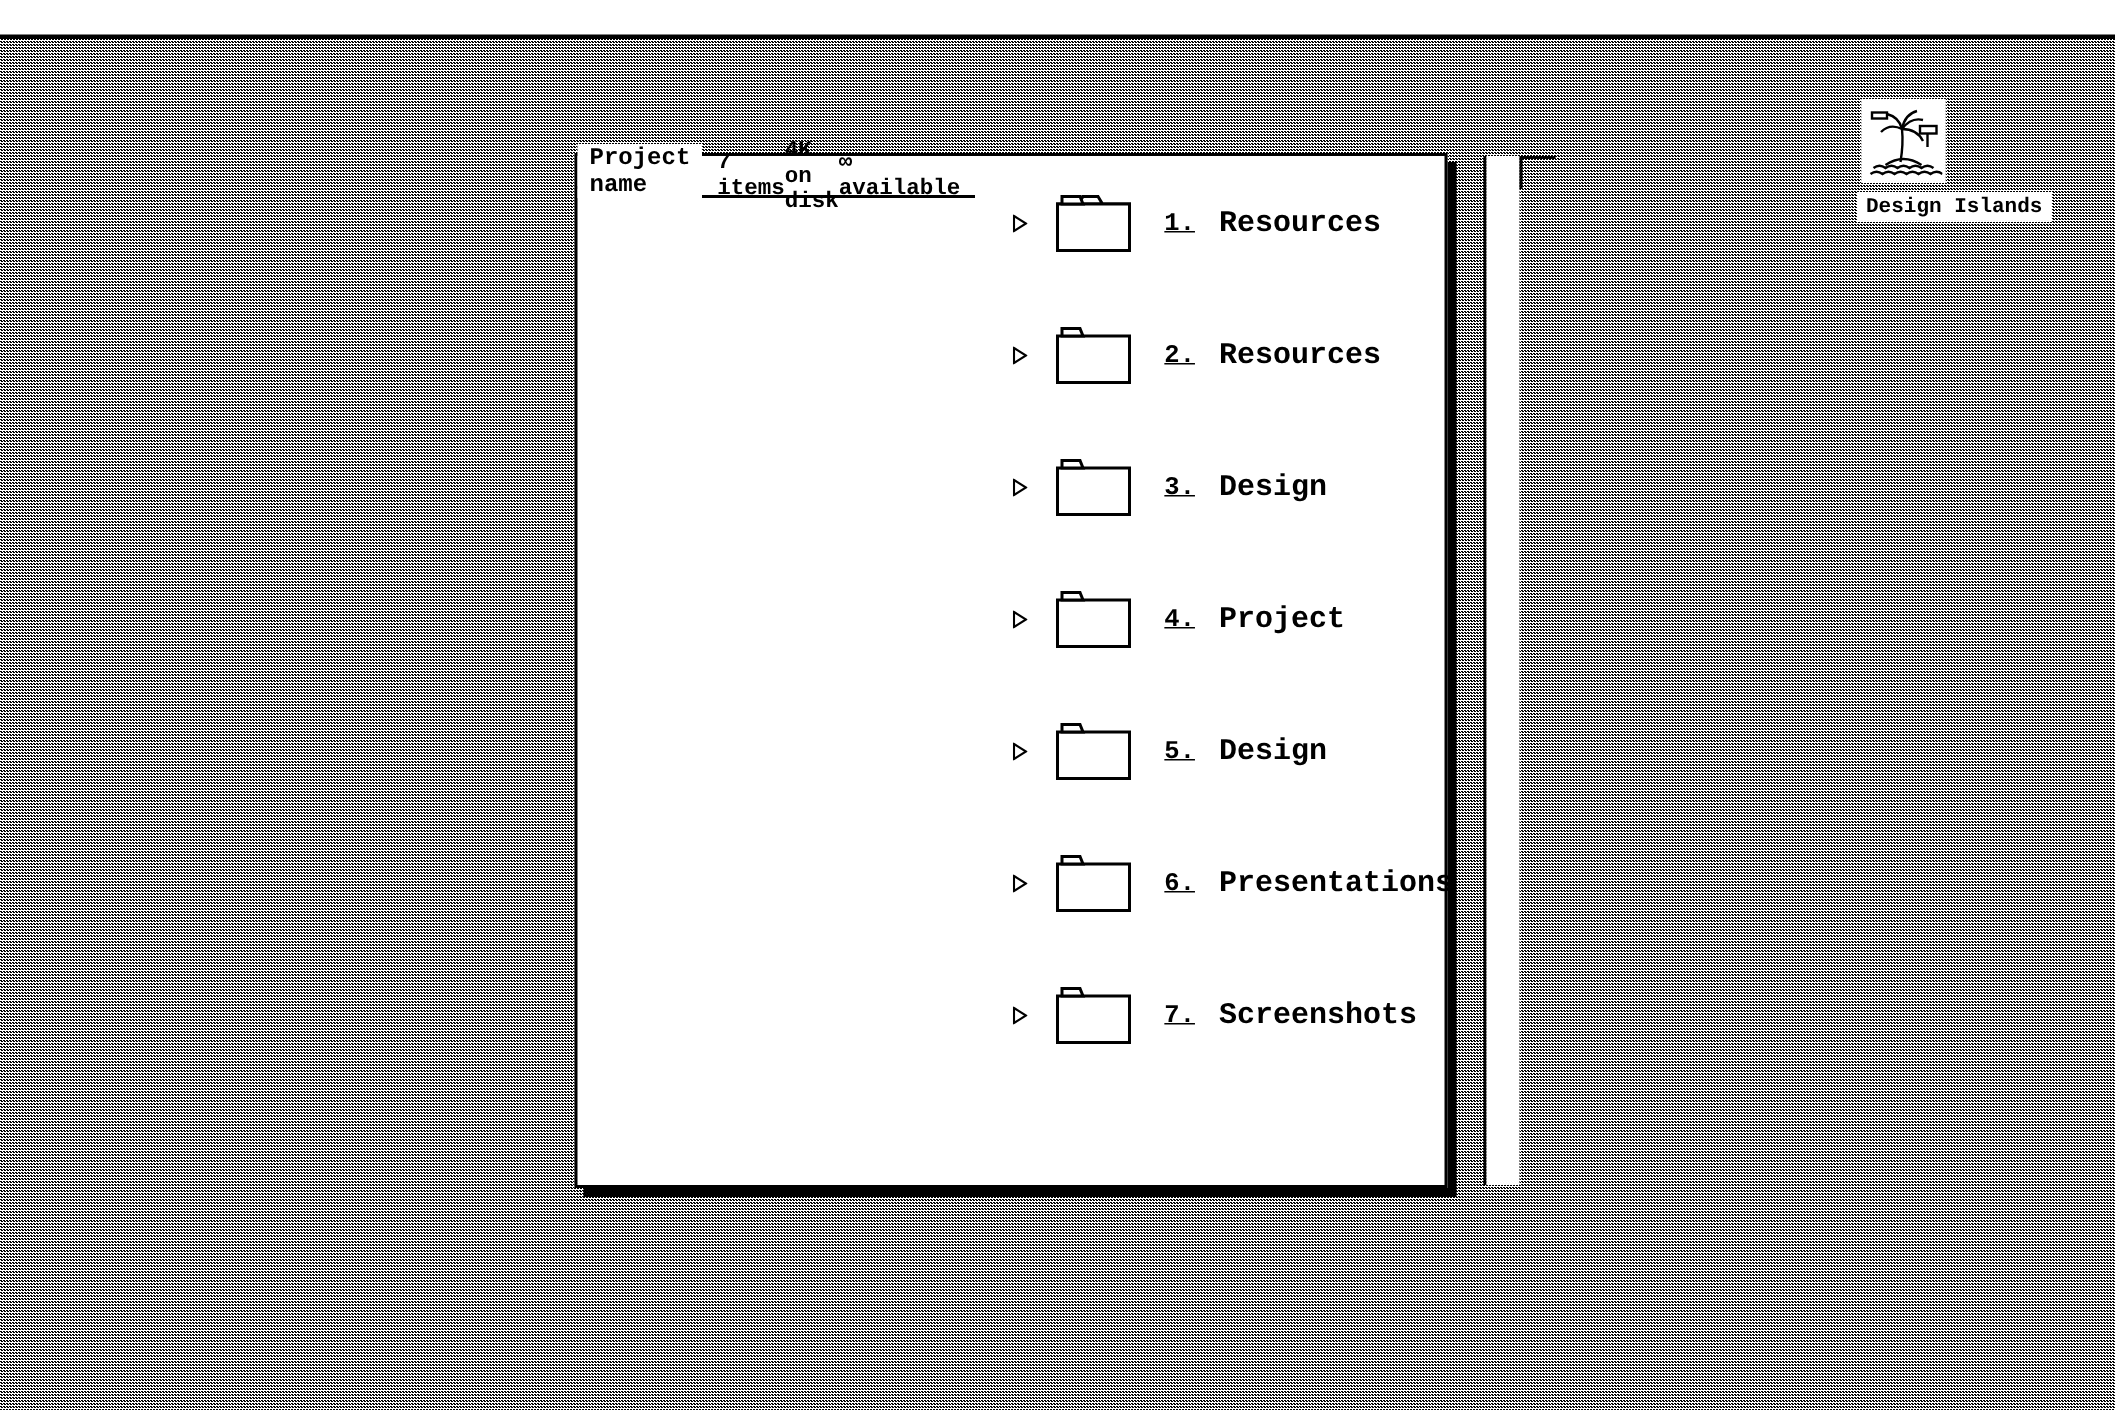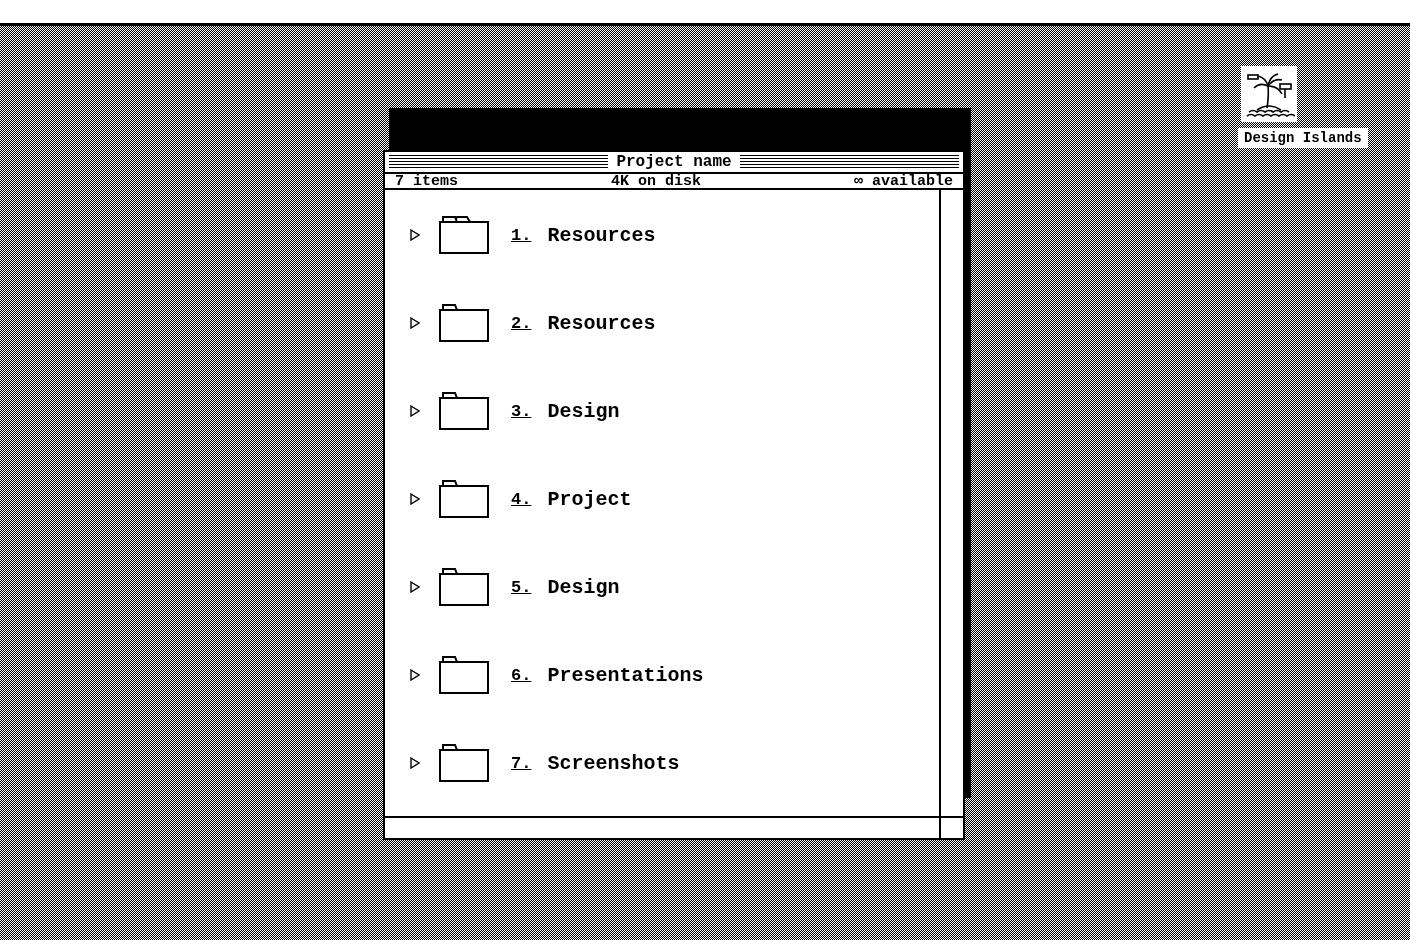--- a/index.html
+++ b/index.html
@@ -81,22 +81,21 @@
     .window {
       position: absolute;
       top: 102px;
       left: 383px;
       width: 582px;
       height: 690px;
       background: #fff;
       border: 2px solid #000;
       z-index: 3;
       display: flex;
-      flex-direction: column;
-      margin-top: 48px;
+      flex-direction: row;
     }
     
     .titlebar {
       height: 22px;
       border-bottom: 2px solid #000;
       position: relative;
       display: flex;
       align-items: center;
       justify-content: center;
     }
@@ -110,21 +109,21 @@
     }
     .titlebar-text {
       position: relative;
       background: #fff;
       padding: 0 8px;
       font-size: 16px;
       z-index: 1;
     }
     
     .infobar {
-      height: 16px;
+      height: 28px;
       border-bottom: 2px solid #000;
       display: flex;
       justify-content: space-between;
       align-items: center;
       padding: 0 10px;
       font-size: 15px;
     }
     
     .content-wrap {
       flex: 1;

